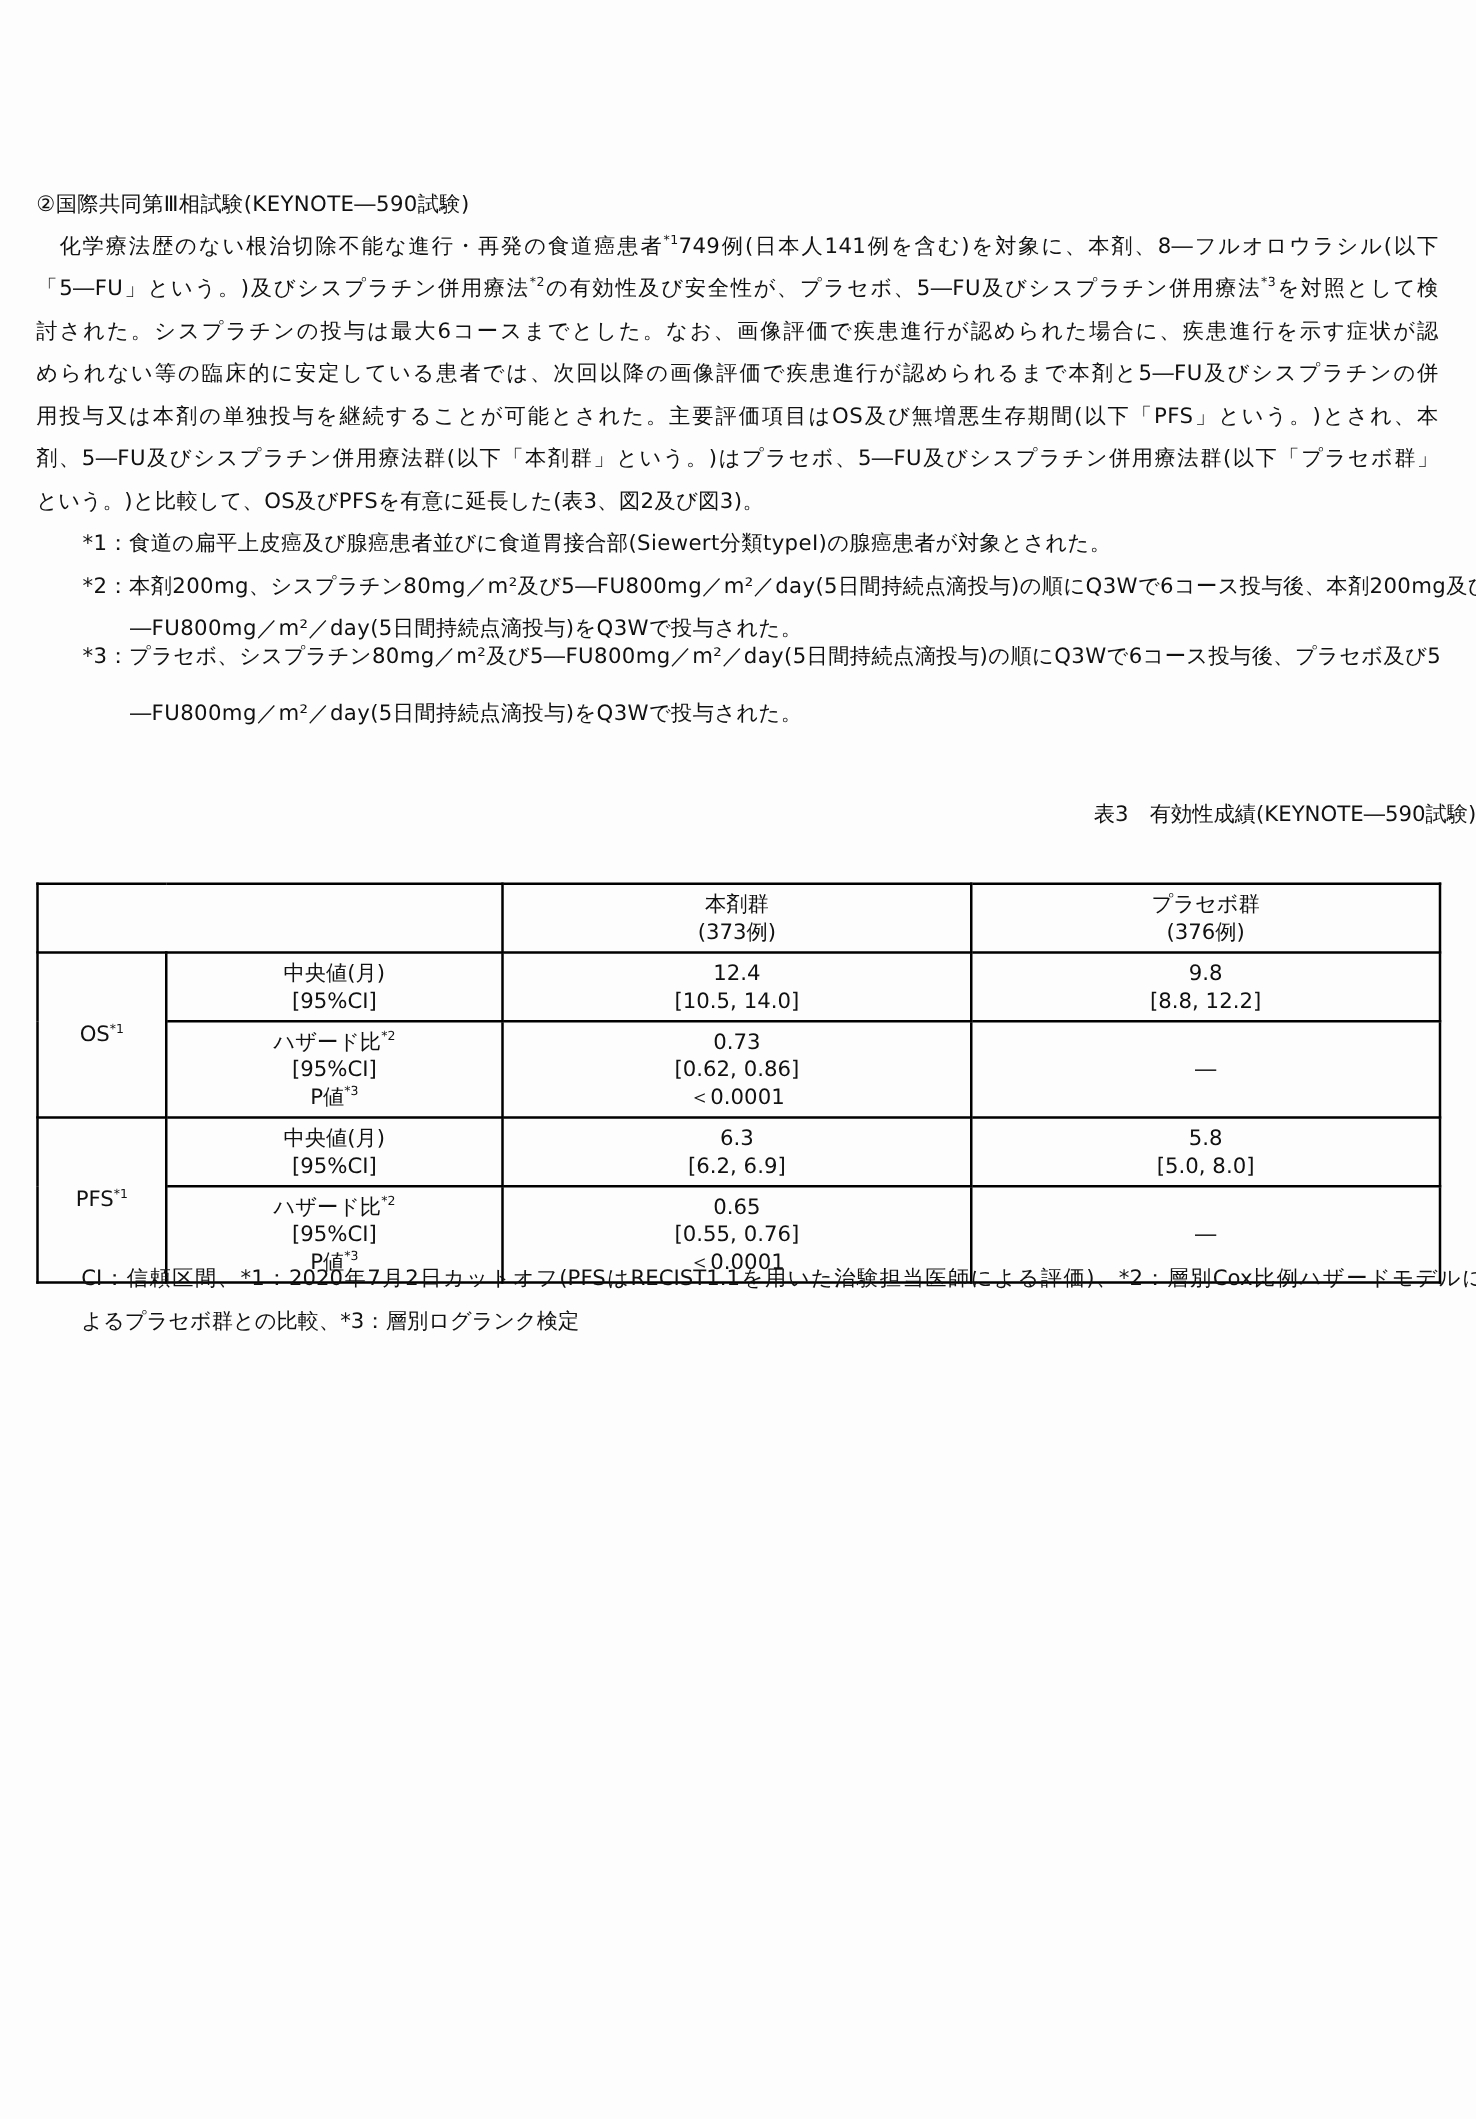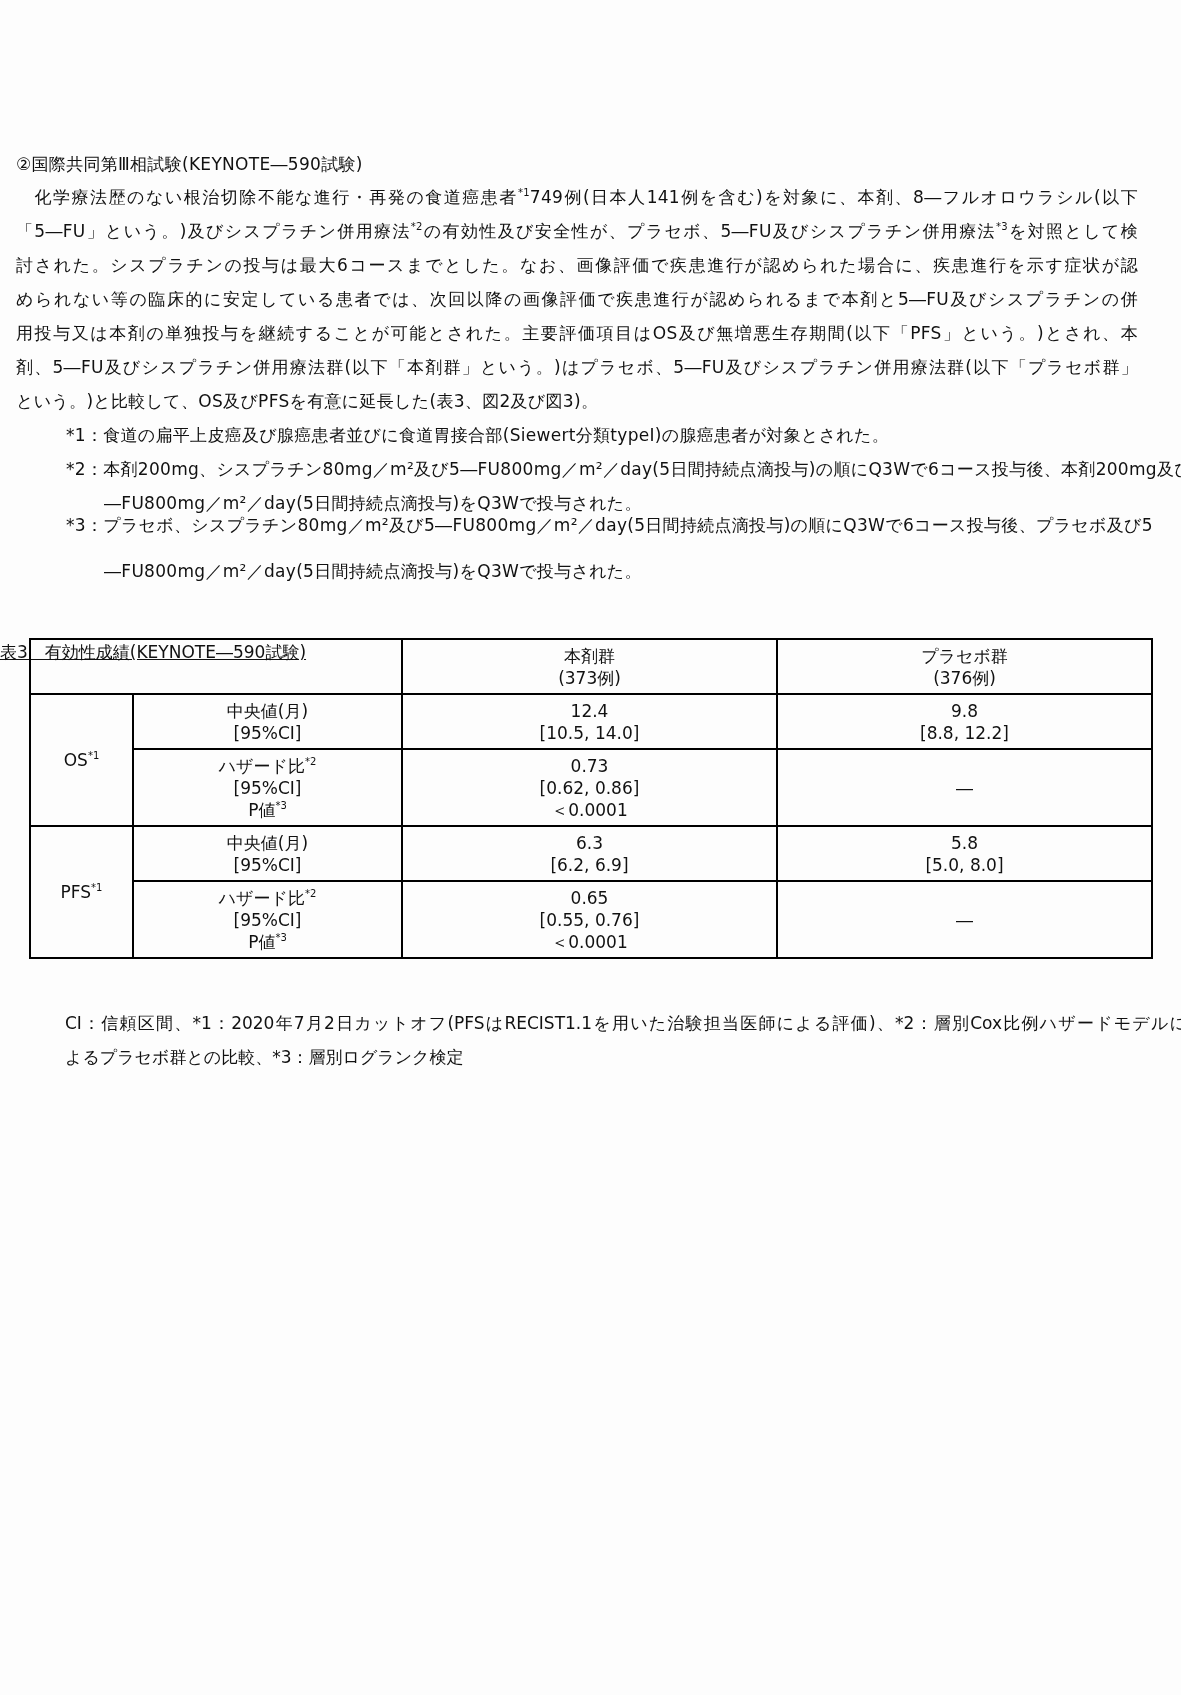--- a/index.html
+++ b/index.html
@@ -4,31 +4,31 @@
   <style>
     html, body { margin: 0; padding: 0; }
     body {
       width: 1181px; height: 1695px;
       background: #fdfdfd; color: #111;
       font-family: "DejaVu Sans", "Liberation Sans", sans-serif;
       font-size: 17px;
       position: relative; overflow: hidden;
     }
     .line {
-      position: absolute; left: 16px; white-space: nowrap;
+      position: absolute; left: 29px; white-space: nowrap;
       letter-spacing: 0.3px; line-height: 22px;
     }
     .just { width: 1122px; text-align: justify; text-align-last: justify; }
     sup { font-size: 10px; line-height: 0; vertical-align: 7px; }
     .caption {
       position: absolute; left: 0; width: 1181px; top: 641px;
-      text-align: left; font-size: 17px; line-height: 22px; text-decoration: underline;
+      text-align: right; font-size: 17px; line-height: 22px;
     }
     table.eff {
-      position: absolute; left: 29px; top: 638px;
+      position: absolute; left: 29px; top: 706px;
       border-collapse: collapse; font-size: 17px; table-layout: fixed;
     }
     table.eff td {
       border: 2px solid #000; text-align: center; vertical-align: middle;
       padding: 0; line-height: 22px;
     }
     .ml { display: block; }
     .foot { position: absolute; left: 29px; white-space: nowrap; line-height: 22px; margin-left: 36px; }
   </style>
 </head>

